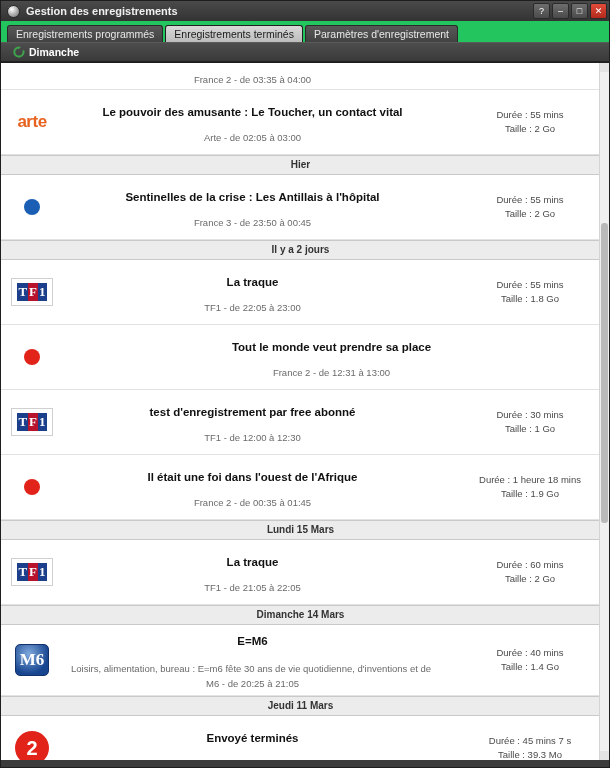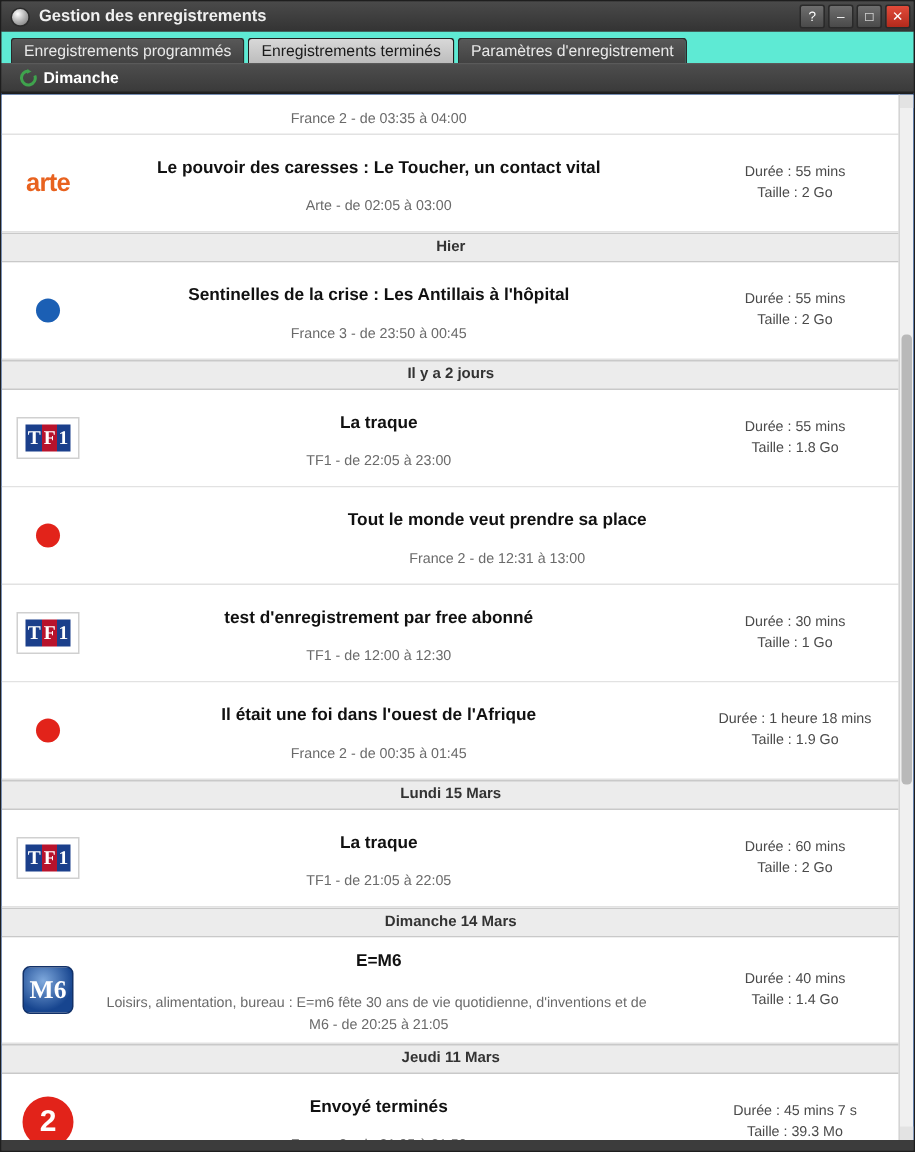--- a/index.html
+++ b/index.html
@@ -65,21 +65,21 @@
     border: 1px solid #2a2a2a;
     border-radius: 2px;
     font-weight: normal;
   }
   .win-btn.close {
     background: linear-gradient(to bottom, #e24b3a, #b22a1c);
   }
   
   .tabbar {
     height: 21px;
-    background: #5eead4;
+    background: #22c55e;
     display: flex;
     align-items: flex-end;
     padding-left: 6px;
     gap: 2px;
   }
   .tab {
     height: 16px;
     line-height: 16px;
     padding: 0 8px;
     font-size: 10.5px;
@@ -329,21 +329,21 @@
           <div class="rec-sub">France 2 - de 03:35 à 04:00</div>
         </div>
         <div class="rec-meta"></div>
       </div>
 
       <div class="rec-row">
         <div class="rec-logo">
           <span class="logo-arte">arte</span>
         </div>
         <div class="rec-main">
-          <div class="rec-title">Le pouvoir des caresses : Le Toucher, un contact vital</div>
+          <div class="rec-title">Le pouvoir des amusante : Le Toucher, un contact vital</div>
           <div class="rec-sub">Arte - de 02:05 à 03:00</div>
         </div>
         <div class="rec-meta">
           <div>Durée : 55 mins</div>
           <div>Taille : 2 Go</div>
         </div>
       </div>
 
       <div class="group-header">Hier</div>
 

